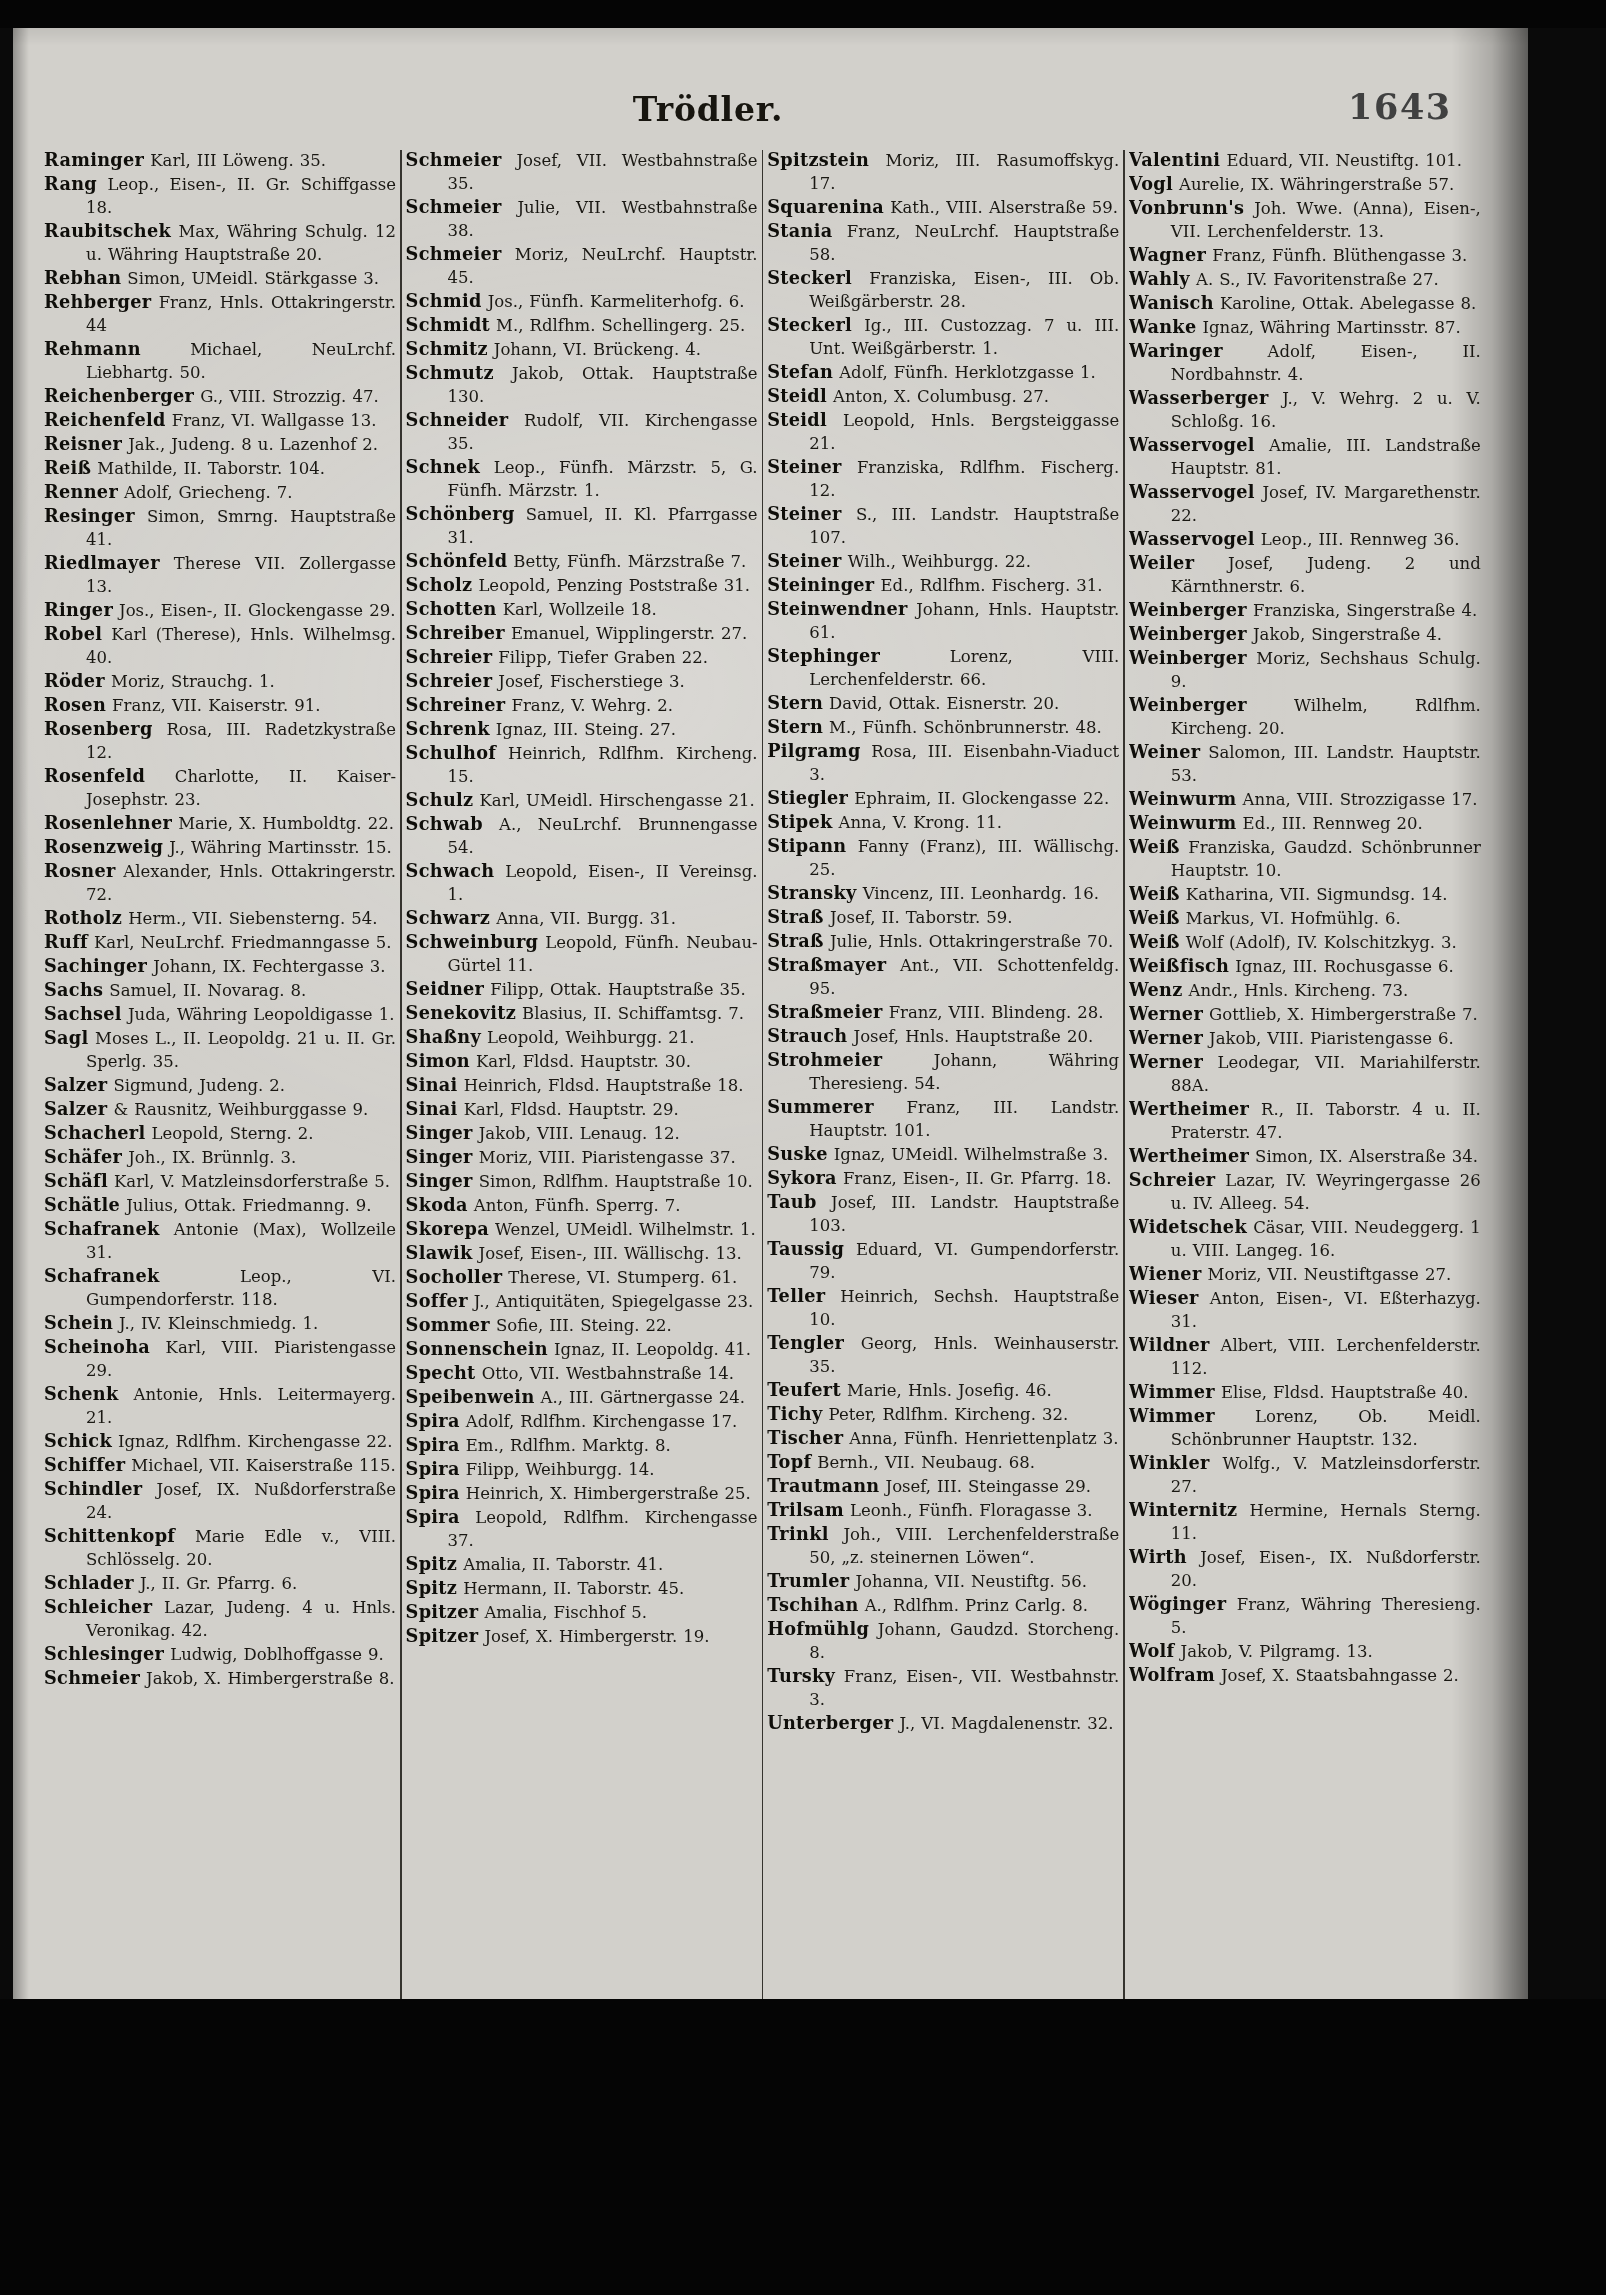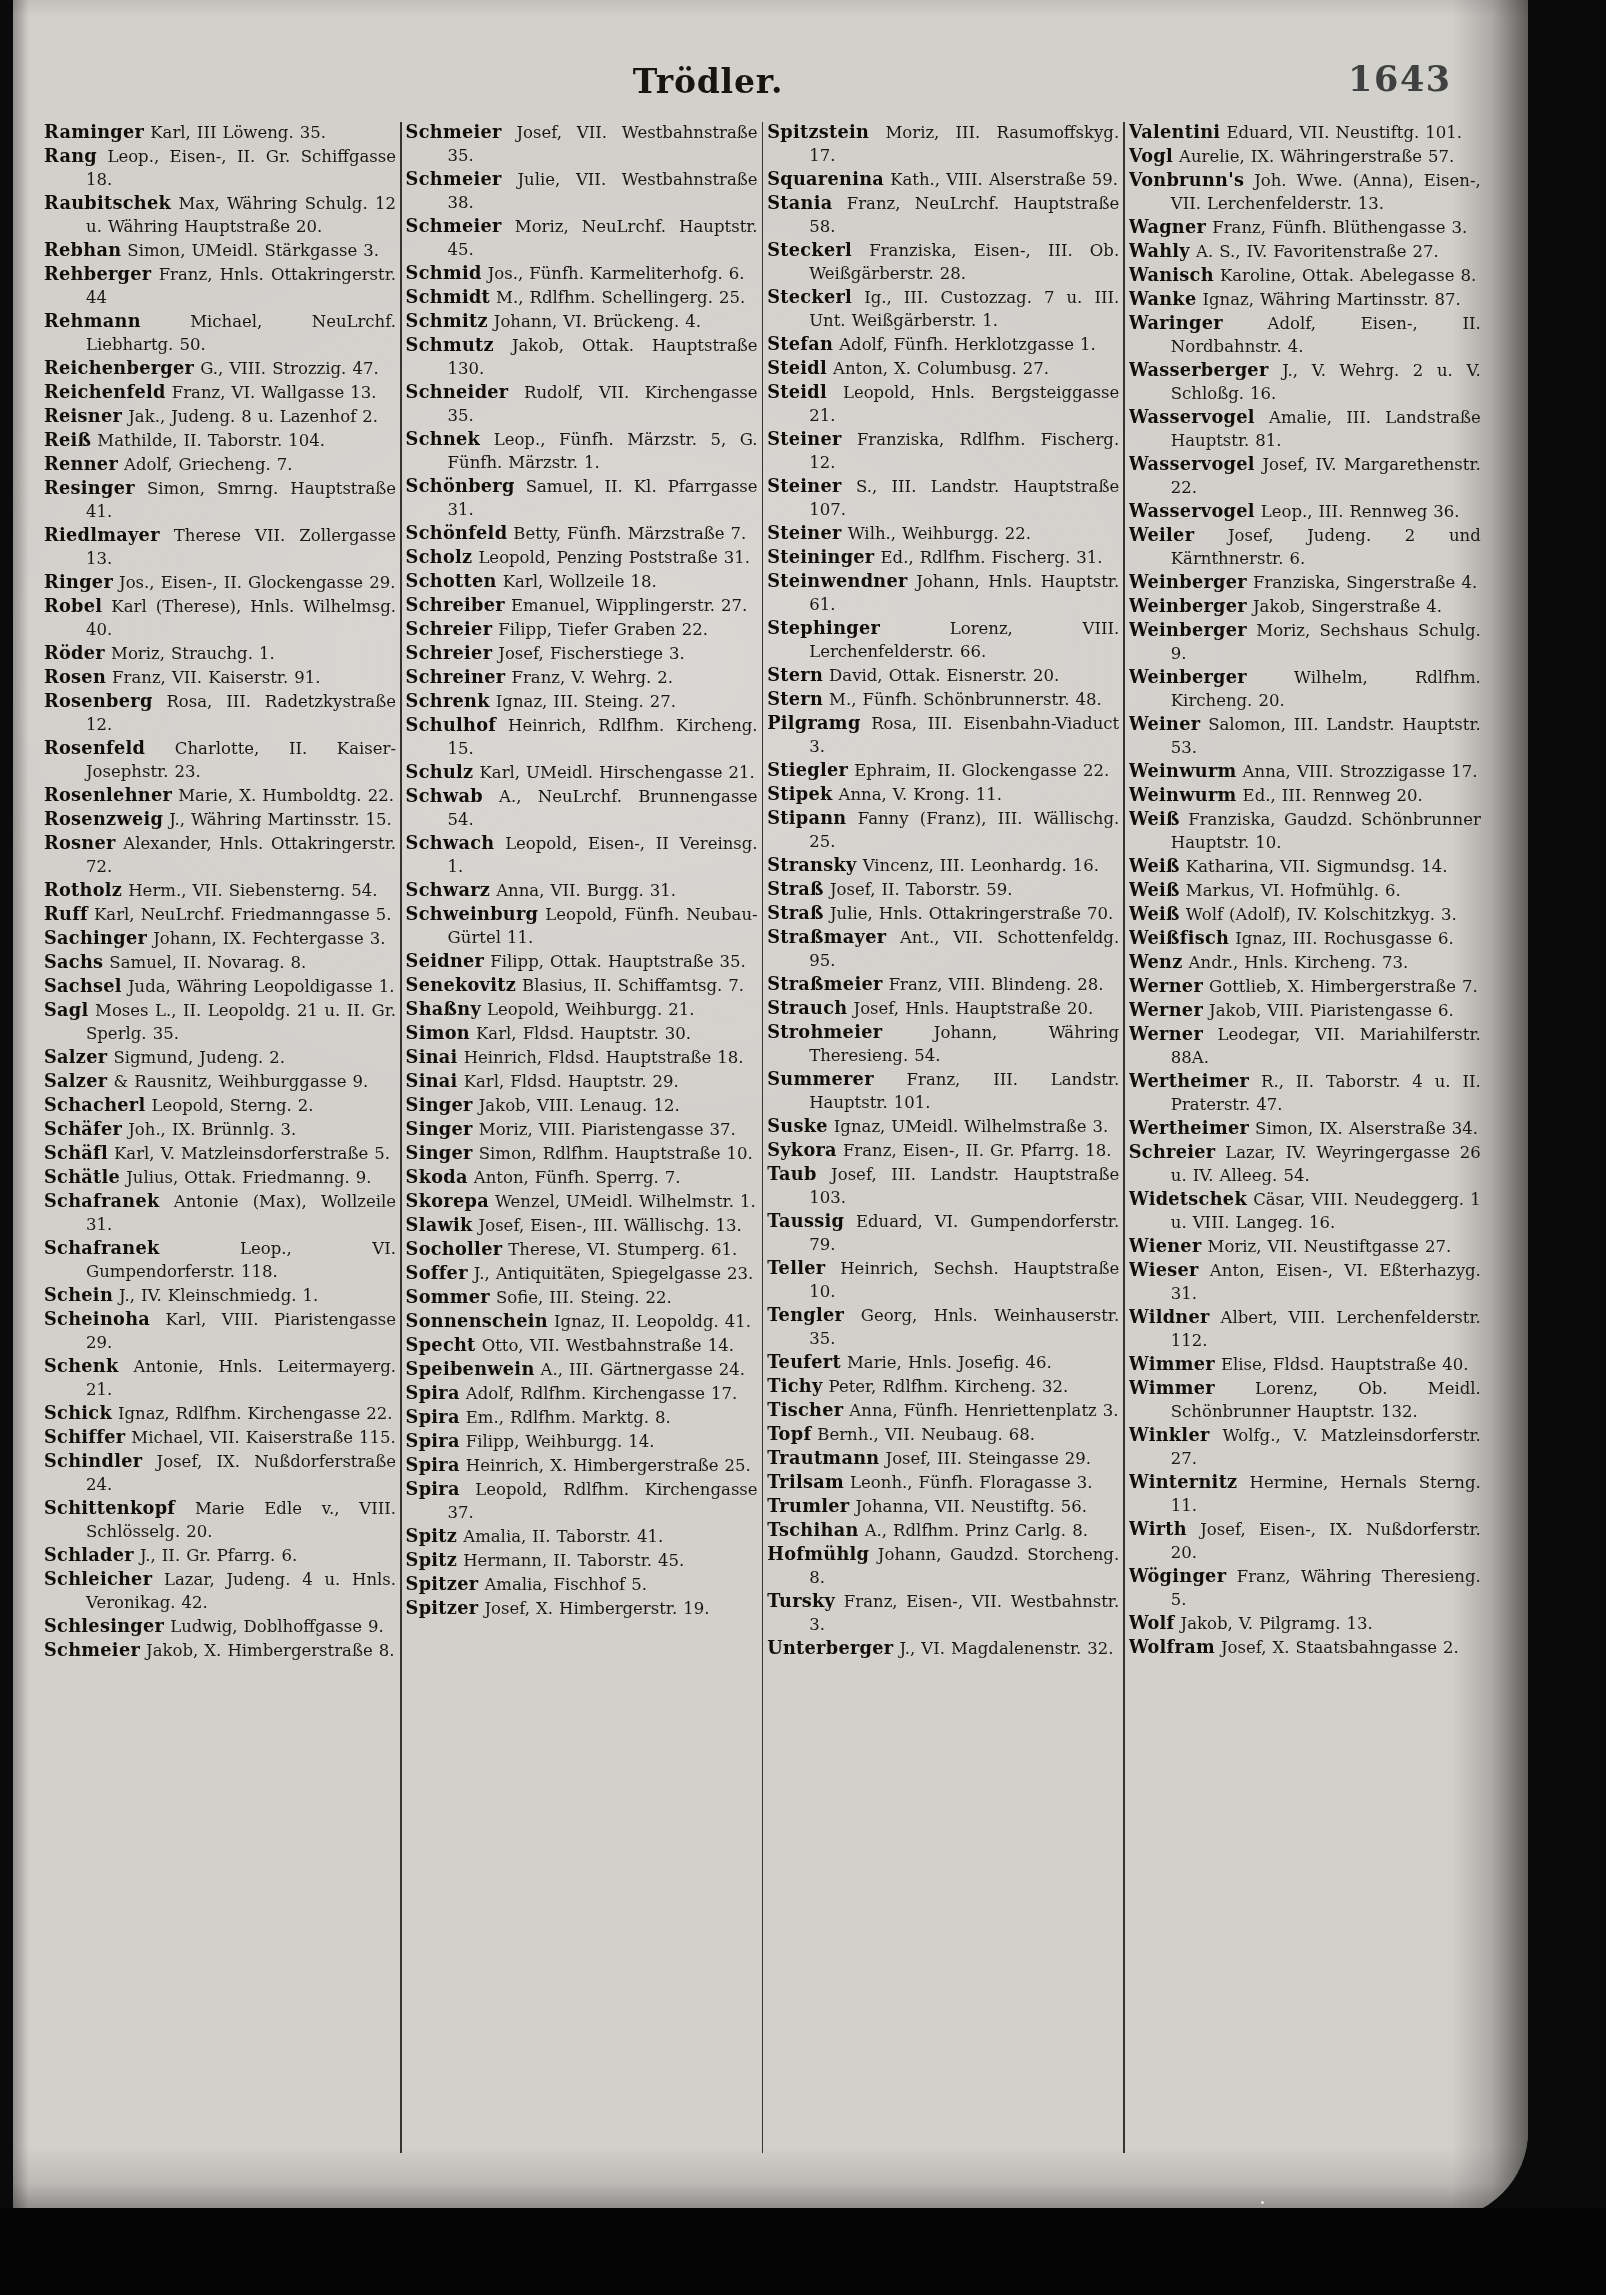--- a/index.html
+++ b/index.html
@@ -1,17 +1,17 @@
 <!DOCTYPE html>
 <html style="font-size:13px"><head>
 <meta charset="utf-8">
 <style>
   html,body{margin:0;padding:0;background:#050505;}
-  .film{position:relative;width:1607px;height:2208px;background:#0a0a0a;overflow:hidden;
-        font-family:"DejaVu Serif",serif;}
+  .film{position:relative;width:1607px;height:1971px;background:#0a0a0a;overflow:hidden;
+        font-family:"DejaVu Serif",serif;margin-top:28px;}
   
   .page{position:absolute;left:13px;top:-4.8px;width:1515px;height:2224px;
         background:#d2d0cb;border-bottom-right-radius:88px;}
   .page::before{content:"";position:absolute;inset:0;border-bottom-right-radius:88px;pointer-events:none;
         background:
           radial-gradient(964px 723px at 40% 30%, rgba(255,255,255,0.18), rgba(255,255,255,0) 70%),
           linear-gradient(to right, rgba(0,0,0,0.30), rgba(0,0,0,0) 16px),
           linear-gradient(to left, rgba(0,0,0,0.55), rgba(0,0,0,0.18) 36px, rgba(0,0,0,0) 76px),
           linear-gradient(to top, rgba(0,0,0,0.40), rgba(0,0,0,0.10) 36px, rgba(0,0,0,0) 72px),
           linear-gradient(to bottom, rgba(0,0,0,0.10), rgba(0,0,0,0) 22.5px);}
@@ -174,20 +174,21 @@
           <div class="entry"><span class="nm">Taub</span> Josef, III. Landstr. Hauptstraße 103.</div>
           <div class="entry"><span class="nm">Taussig</span> Eduard, VI. Gumpendorferstr. 79.</div>
           <div class="entry"><span class="nm">Teller</span> Heinrich, Sechsh. Hauptstraße 10.</div>
           <div class="entry"><span class="nm">Tengler</span> Georg, Hnls. Weinhauserstr. 35.</div>
           <div class="entry"><span class="nm">Teufert</span> Marie, Hnls. Josefig. 46.</div>
           <div class="entry"><span class="nm">Tichy</span> Peter, Rdlfhm. Kircheng. 32.</div>
           <div class="entry"><span class="nm">Tischer</span> Anna, Fünfh. Henriettenplatz 3.</div>
           <div class="entry"><span class="nm">Topf</span> Bernh., VII. Neubaug. 68.</div>
           <div class="entry"><span class="nm">Trautmann</span> Josef, III. Steingasse 29.</div>
           <div class="entry"><span class="nm">Trilsam</span> Leonh., Fünfh. Floragasse 3.</div>
+          <div class="entry"><span class="nm">Trinkl</span> Joh., VIII. Lerchenfelderstraße 50, „z. steinernen Löwen“.</div>
           <div class="entry"><span class="nm">Trumler</span> Johanna, VII. Neustiftg. 56.</div>
           <div class="entry"><span class="nm">Tschihan</span> A., Rdlfhm. Prinz Carlg. 8.</div>
           <div class="entry"><span class="nm">Hofmühlg</span> Johann, Gaudzd. Storcheng. 8.</div>
           <div class="entry"><span class="nm">Tursky</span> Franz, Eisen-, VII. Westbahnstr. 3.</div>
           <div class="entry"><span class="nm">Unterberger</span> J., VI. Magdalenenstr. 32.</div>
         </div>
       <div class="vrule"></div>
       <div class="col">
           <div class="entry"><span class="nm">Valentini</span> Eduard, VII. Neustiftg. 101.</div>
           <div class="entry"><span class="nm">Vogl</span> Aurelie, IX. Währingerstraße 57.</div>

